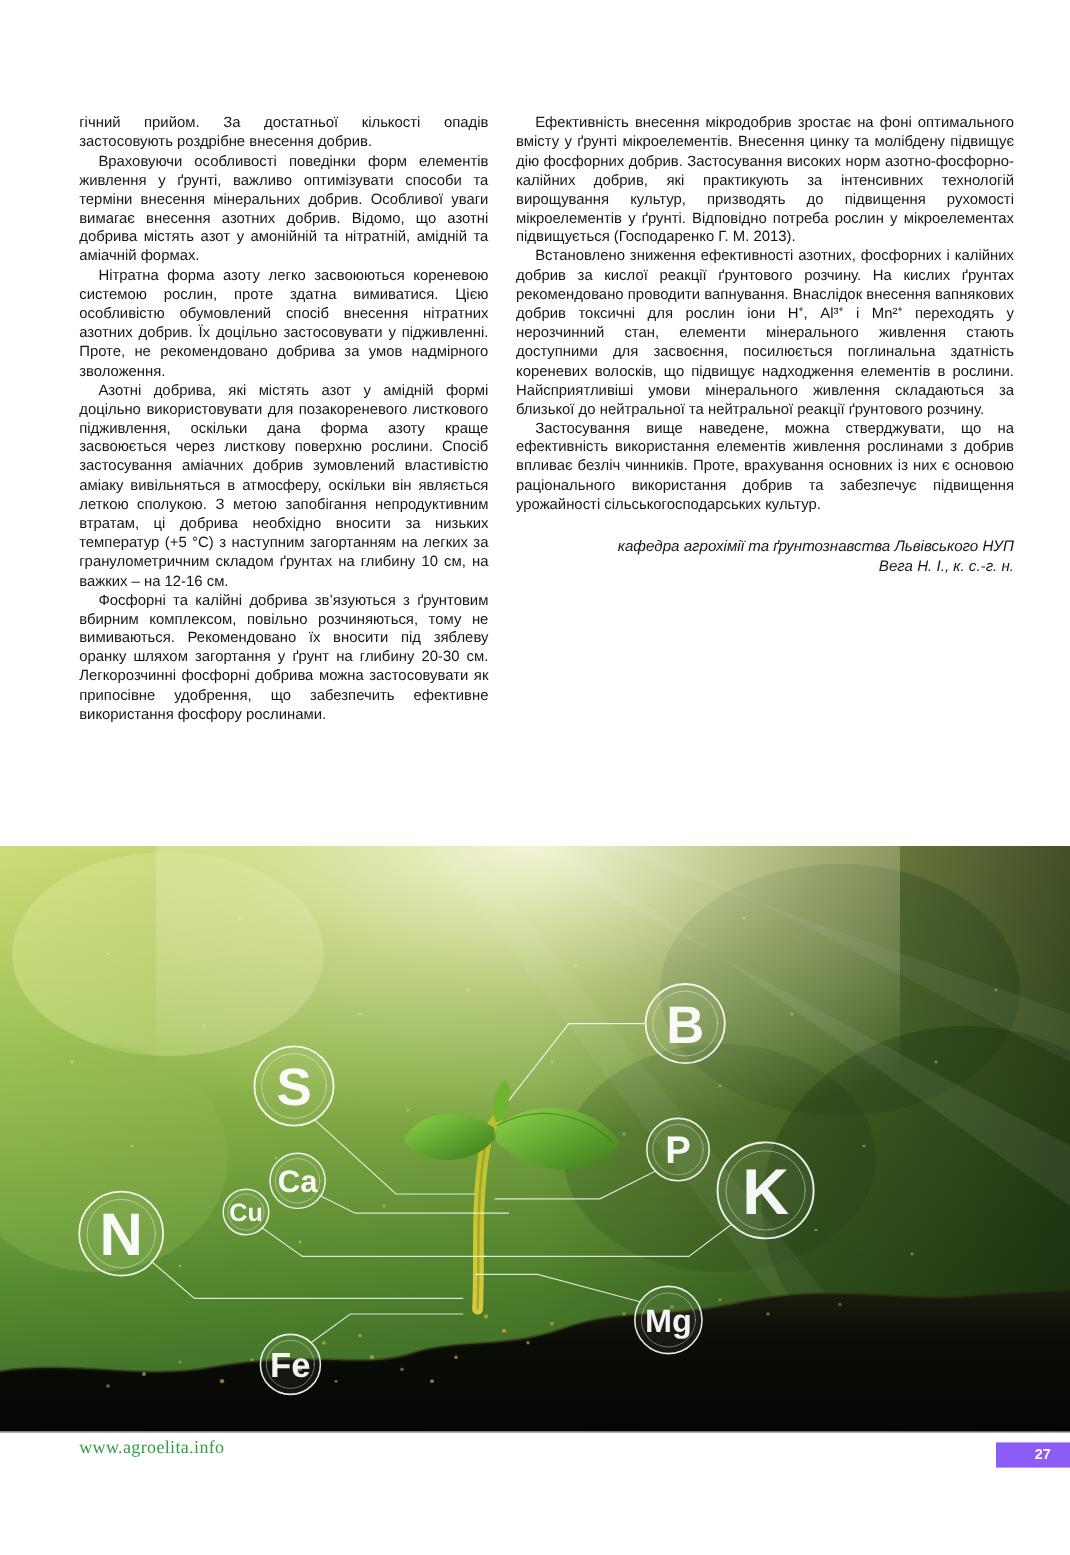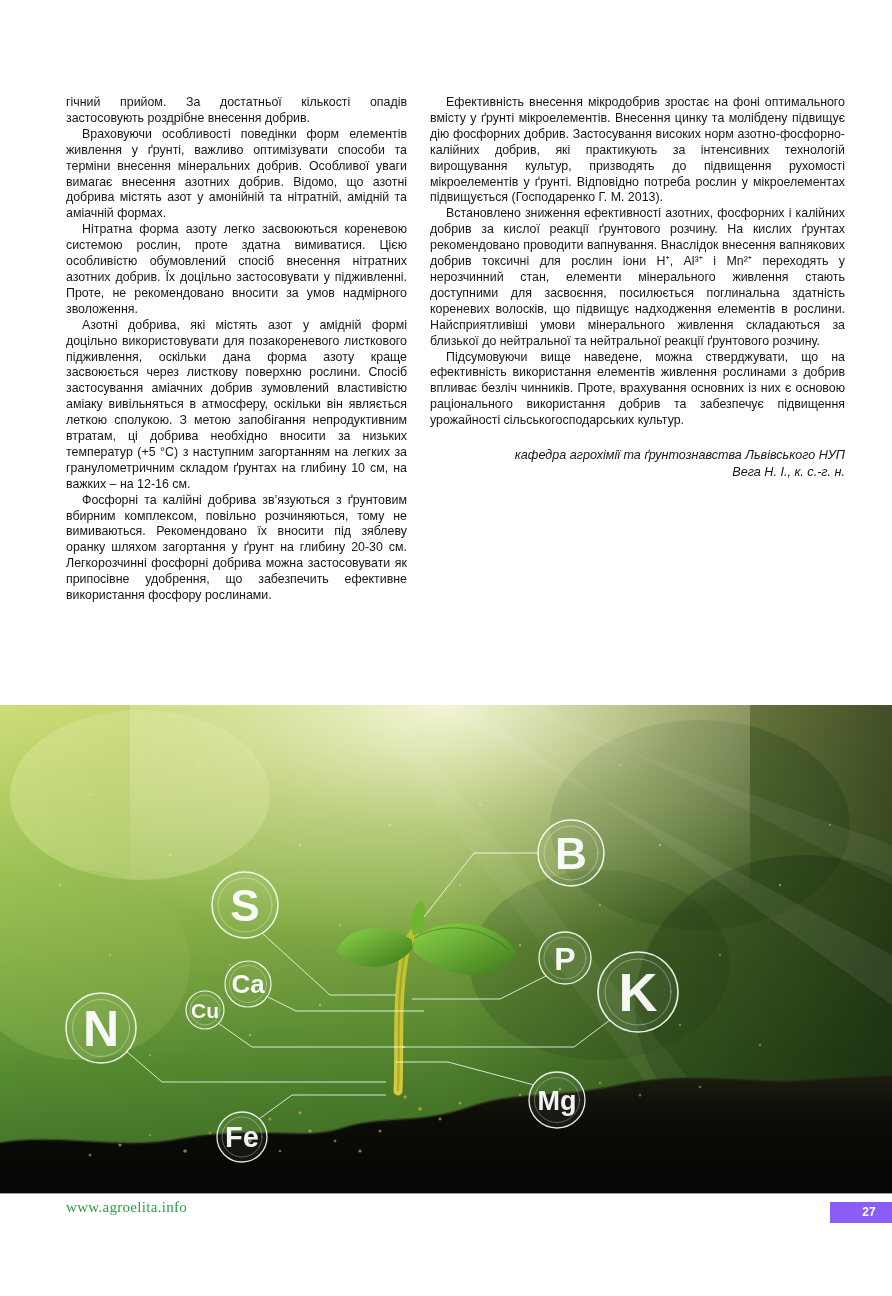--- a/index.html
+++ b/index.html
@@ -25,29 +25,29 @@
        color:#ffffff;font-size:12px;font-weight:bold;text-align:center;line-height:21px;}
 </style>
 </head>
 <body>
 
 <div class="page">
 
   <div class="col col-left">
     <p class="no-indent">гічний прийом. За достатньої кількості опадів застосовують роздрібне внесення добрив.</p>
     <p>Враховуючи особливості поведінки форм елементів живлення у ґрунті, важливо оптимізувати способи та терміни внесення мінеральних добрив. Особливої уваги вимагає внесення азотних добрив. Відомо, що азотні добрива містять азот у амонійній та нітратній, амідній та аміачній формах.</p>
-    <p>Нітратна форма азоту легко засвоюються кореневою системою рослин, проте здатна вимиватися. Цією особливістю обумовлений спосіб внесення нітратних азотних добрив. Їх доцільно застосовувати у підживленні. Проте, не рекомендовано вносити за умов надмірного зволоження.</p>
+    <p>Нітратна форма азоту легко засвоюються кореневою системою рослин, проте здатна вимиватися. Цією особливістю обумовлений спосіб внесення нітратних азотних добрив. Їх доцільно застосовувати у підживленні. Проте, не рекомендовано добрива за умов надмірного зволоження.</p>
     <p>Азотні добрива, які містять азот у амідній формі доцільно використовувати для позакореневого листкового підживлення, оскільки дана форма азоту краще засвоюється через листкову поверхню рослини. Спосіб застосування аміачних добрив зумовлений властивістю аміаку вивільняться в атмосферу, оскільки він являється леткою сполукою. З метою запобігання непродуктивним втратам, ці добрива необхідно вносити за низьких температур (+5 °С) з наступним загортанням на легких за гранулометричним складом ґрунтах на глибину 10 см, на важких – на 12-16 см.</p>
     <p>Фосфорні та калійні добрива зв’язуються з ґрунтовим вбирним комплексом, повільно розчиняються, тому не вимиваються. Рекомендовано їх вносити під зяблеву оранку шляхом загортання у ґрунт на глибину 20-30 см. Легкорозчинні фосфорні добрива можна застосовувати як припосівне удобрення, що забезпечить ефективне використання фосфору рослинами.</p>
   </div>
 
   <div class="col col-right">
     <p>Ефективність внесення мікродобрив зростає на фоні оптимального вмісту у ґрунті мікроелементів. Внесення цинку та молібдену підвищує дію фосфорних добрив. Застосування високих норм азотно-фосфорно-калійних добрив, які практикують за інтенсивних технологій вирощування культур, призводять до підвищення рухомості мікроелементів у ґрунті. Відповідно потреба рослин у мікроелементах підвищується (Господаренко Г. М. 2013).</p>
     <p>Встановлено зниження ефективності азотних, фосфорних і калійних добрив за кислої реакції ґрунтового розчину. На кислих ґрунтах рекомендовано проводити вапнування. Внаслідок внесення вапнякових добрив токсичні для рослин іони Н⁺, Al³⁺ і Mn²⁺ переходять у нерозчинний стан, елементи мінерального живлення стають доступними для засвоєння, посилюється поглинальна здатність кореневих волосків, що підвищує надходження елементів в рослини. Найсприятливіші умови мінерального живлення складаються за близької до нейтральної та нейтральної реакції ґрунтового розчину.</p>
-    <p>Підсумовуючи вище наведене, можна стверджувати, що на ефективність використання елементів живлення рослинами з добрив впливає безліч чинників. Проте, врахування основних із них є основою раціонального використання добрив та забезпечує підвищення урожайності сільськогосподарських культур.</p>
+    <p>Застосування вище наведене, можна стверджувати, що на ефективність використання елементів живлення рослинами з добрив впливає безліч чинників. Проте, врахування основних із них є основою раціонального використання добрив та забезпечує підвищення урожайності сільськогосподарських культур.</p>
     <div class="signature">
       <div>кафедра агрохімії та ґрунтознавства Львівського НУП</div>
       <div>Вега Н. І., к. с.-г. н.</div>
     </div>
   </div>
 
   <div class="photo">
     <svg width="892" height="488" viewBox="0 0 892 488" xmlns="http://www.w3.org/2000/svg">
       <defs>
         <linearGradient id="bgV" x1="0" y1="0" x2="0" y2="1">

